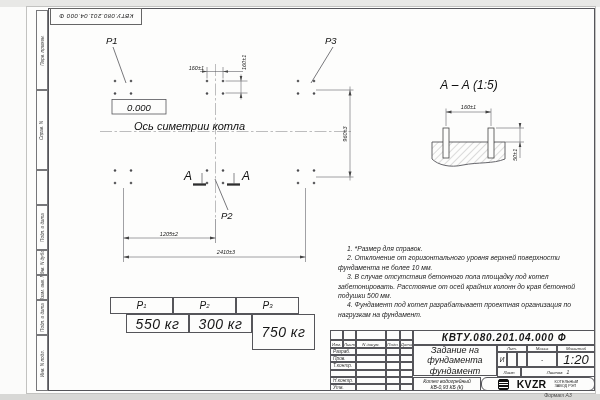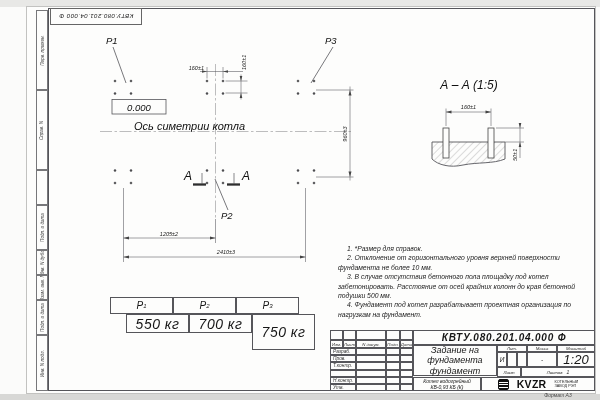--- a/index.html
+++ b/index.html
@@ -39,21 +39,21 @@
   
   .tb-lbl{font-size:4.3px;color:#333;}
   .tb-role{font-size:4.8px;justify-content:flex-start;padding-left:2px;color:#333;}
   .tb-num{font-size:10px;font-weight:bold;letter-spacing:0.8px;}
   .tb-title{flex-direction:column;font-size:9px;line-height:10.5px;}
   .tb-prod{flex-direction:column;font-size:5px;line-height:6px;}
   .tb-val{font-size:6.5px;}
   .tb-scale{font-size:13px;}
   .tb-sheets{font-size:4.3px;gap:4px;}
   .tb-sheets .shv{font-size:5px;}
-  .logo-cell{gap:8px;}
+  .logo-cell{gap:8px;border-radius:6px;}
   .logo-icon{width:11px;height:11px;border-radius:2px;
       background:repeating-linear-gradient(180deg,#111 0px,#111 1.7px,#fdfdfc 1.7px,#fdfdfc 2.5px);
       border:1px solid #111;box-sizing:border-box;}
   .logo-name{font-style:normal;font-weight:800;font-size:10.5px;letter-spacing:0.3px;color:#0d0d0d;}
   .logo-sub{display:flex;flex-direction:column;font-style:normal;font-size:3.8px;line-height:4.4px;color:#222;text-align:left;}
   .format-label{position:absolute;left:520px;top:392px;width:76px;text-align:center;font-size:5px;font-style:italic;color:#444;}
 </style>
 </head>
 <body>
 
@@ -182,21 +182,21 @@
     </div>
   <div class="cell lt-head" style="left:173px;top:297px;width:63px;height:17px;">
       <span>P</span>
       <sub>2</sub>
     </div>
   <div class="cell lt-head" style="left:236px;top:297px;width:63px;height:17px;">
       <span>P</span>
       <sub>3</sub>
     </div>
   <div class="cell lt-val" style="left:110px;top:314px;width:63px;height:19px;">550 кг</div>
-  <div class="cell lt-val" style="left:173px;top:314px;width:63px;height:19px;">700 кг</div>
+  <div class="cell lt-val" style="left:173px;top:314px;width:63px;height:19px;">300 кг</div>
   <div class="cell lt-val" style="left:236px;top:314px;width:63px;height:36px;">750 кг</div>
 </div>
 
 <div>
 
   <div class="cell" style="left:330px;top:330px;width:13px;height:10px;"></div>
   <div class="cell" style="left:343px;top:330px;width:13px;height:10px;"></div>
   <div class="cell" style="left:356px;top:330px;width:30px;height:10px;"></div>
   <div class="cell" style="left:386px;top:330px;width:14px;height:10px;"></div>
   <div class="cell" style="left:400px;top:330px;width:13px;height:10px;"></div>

